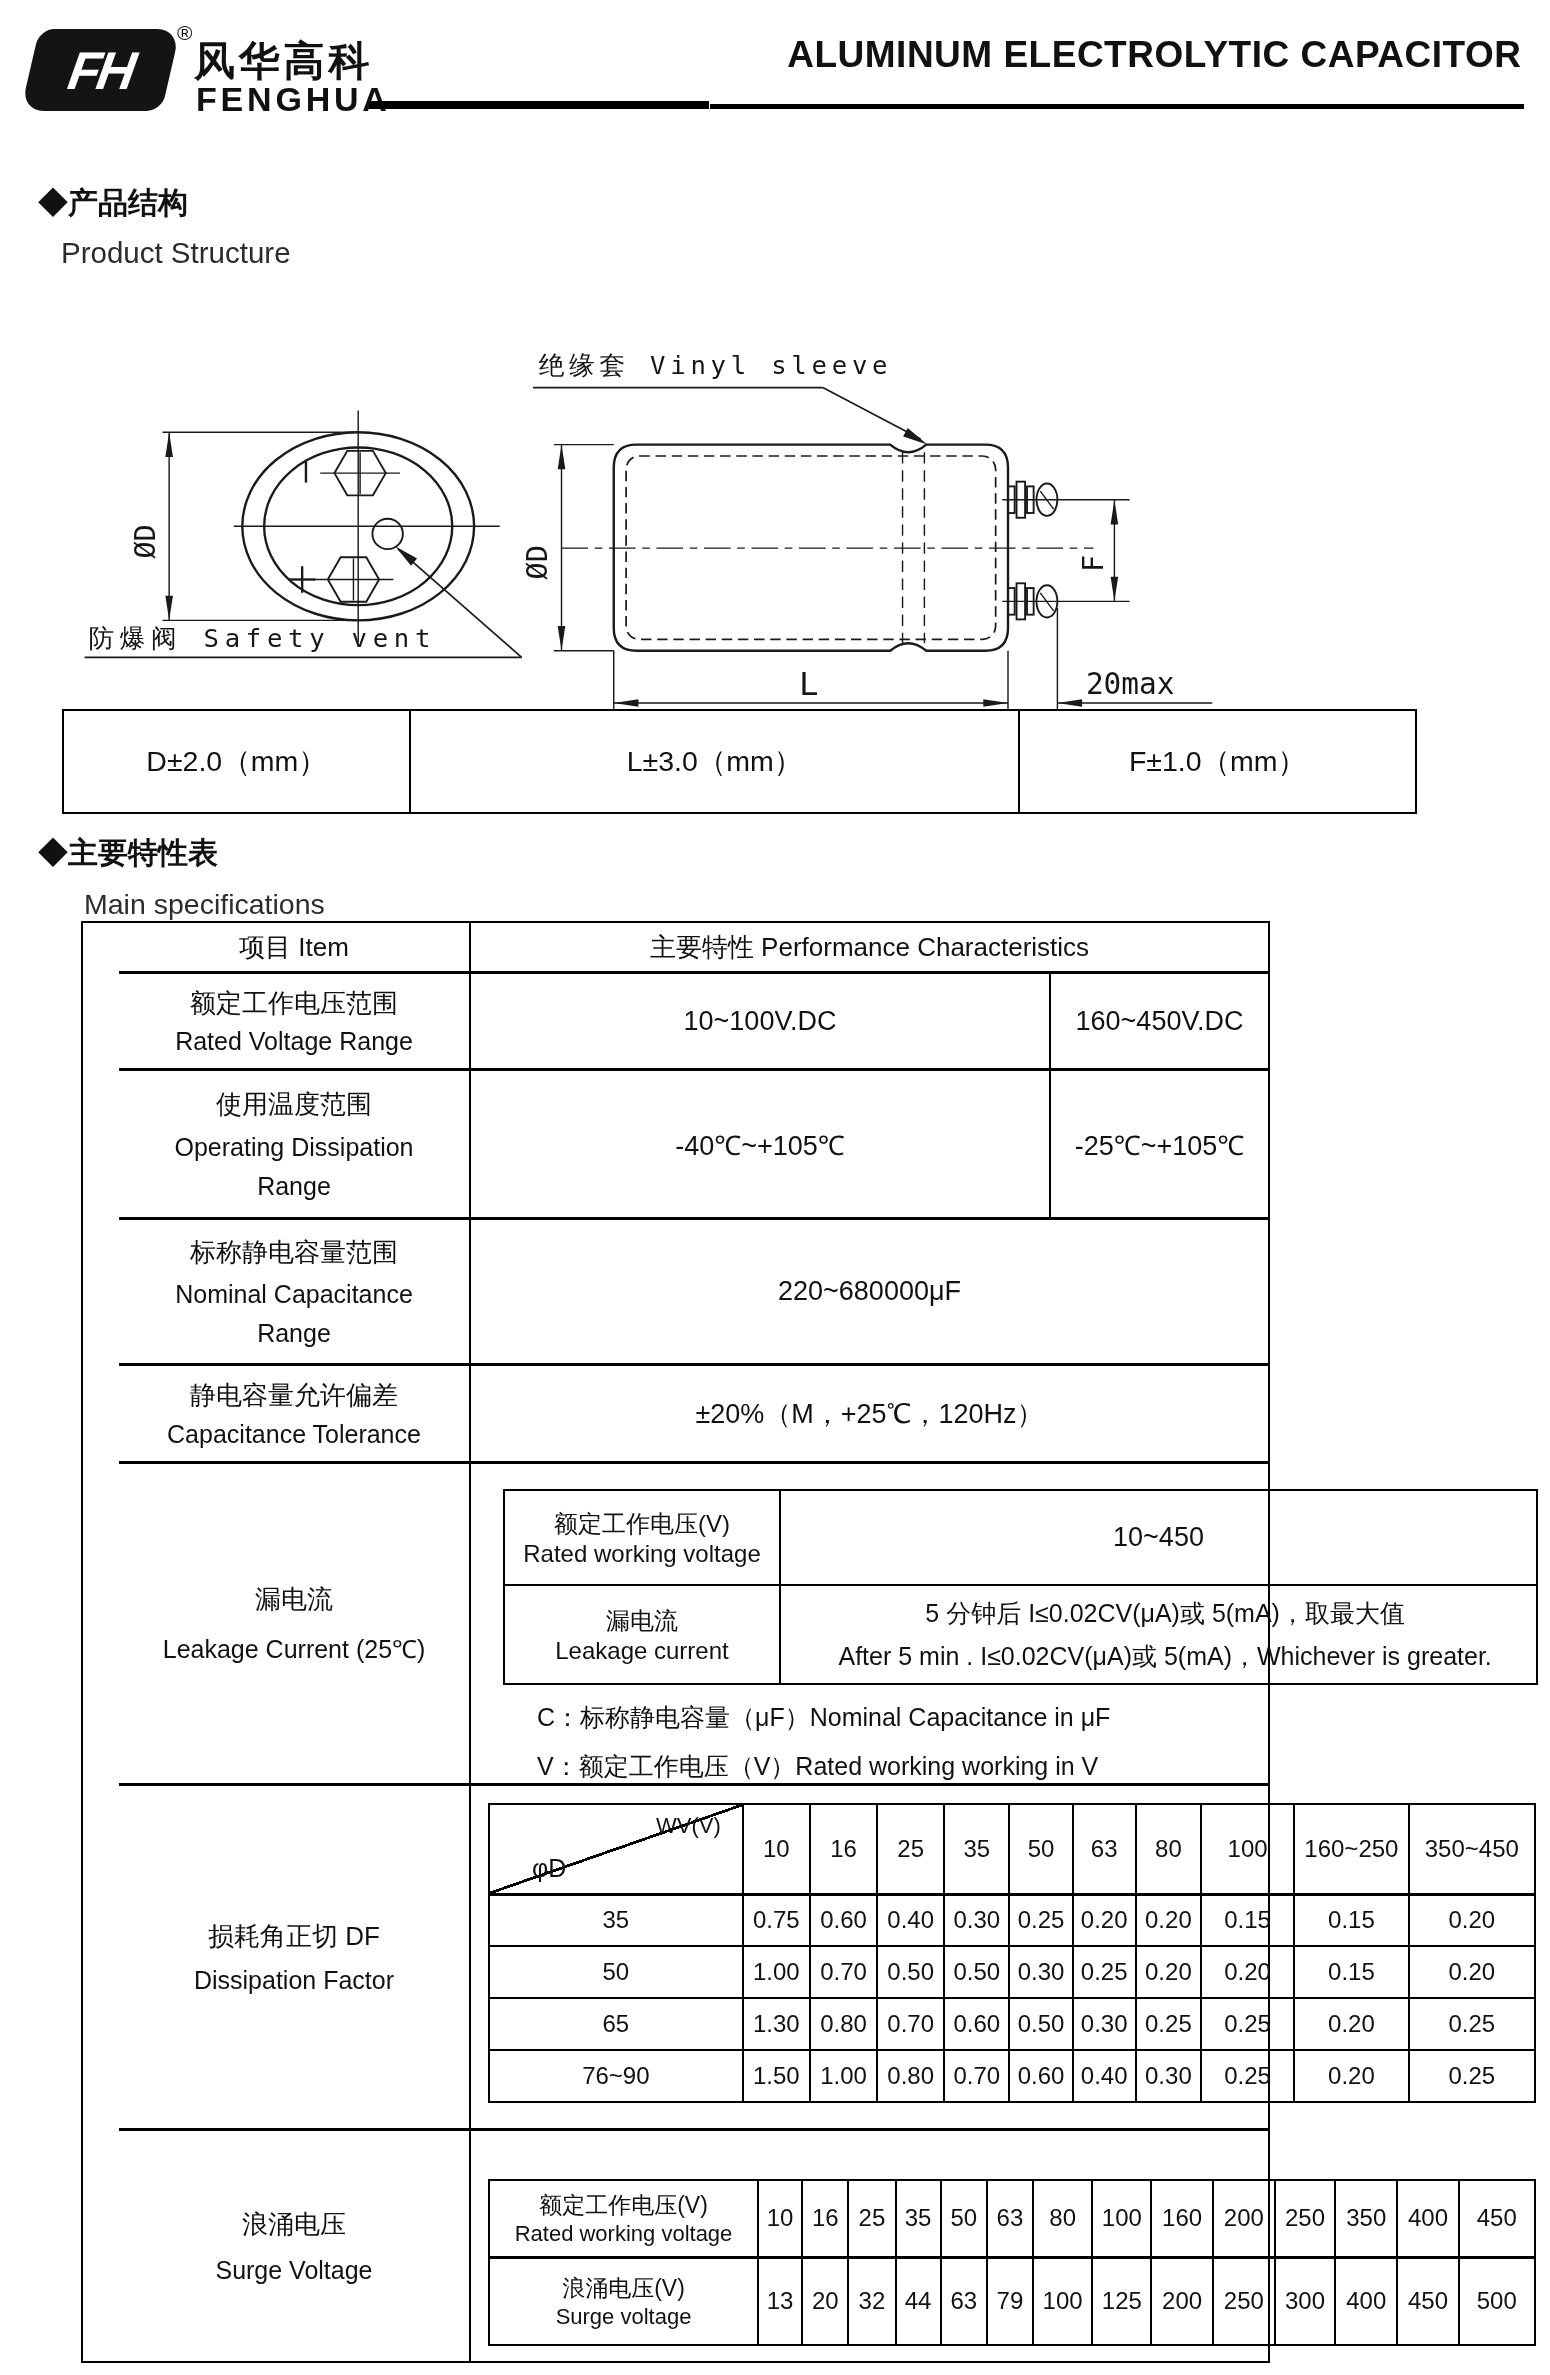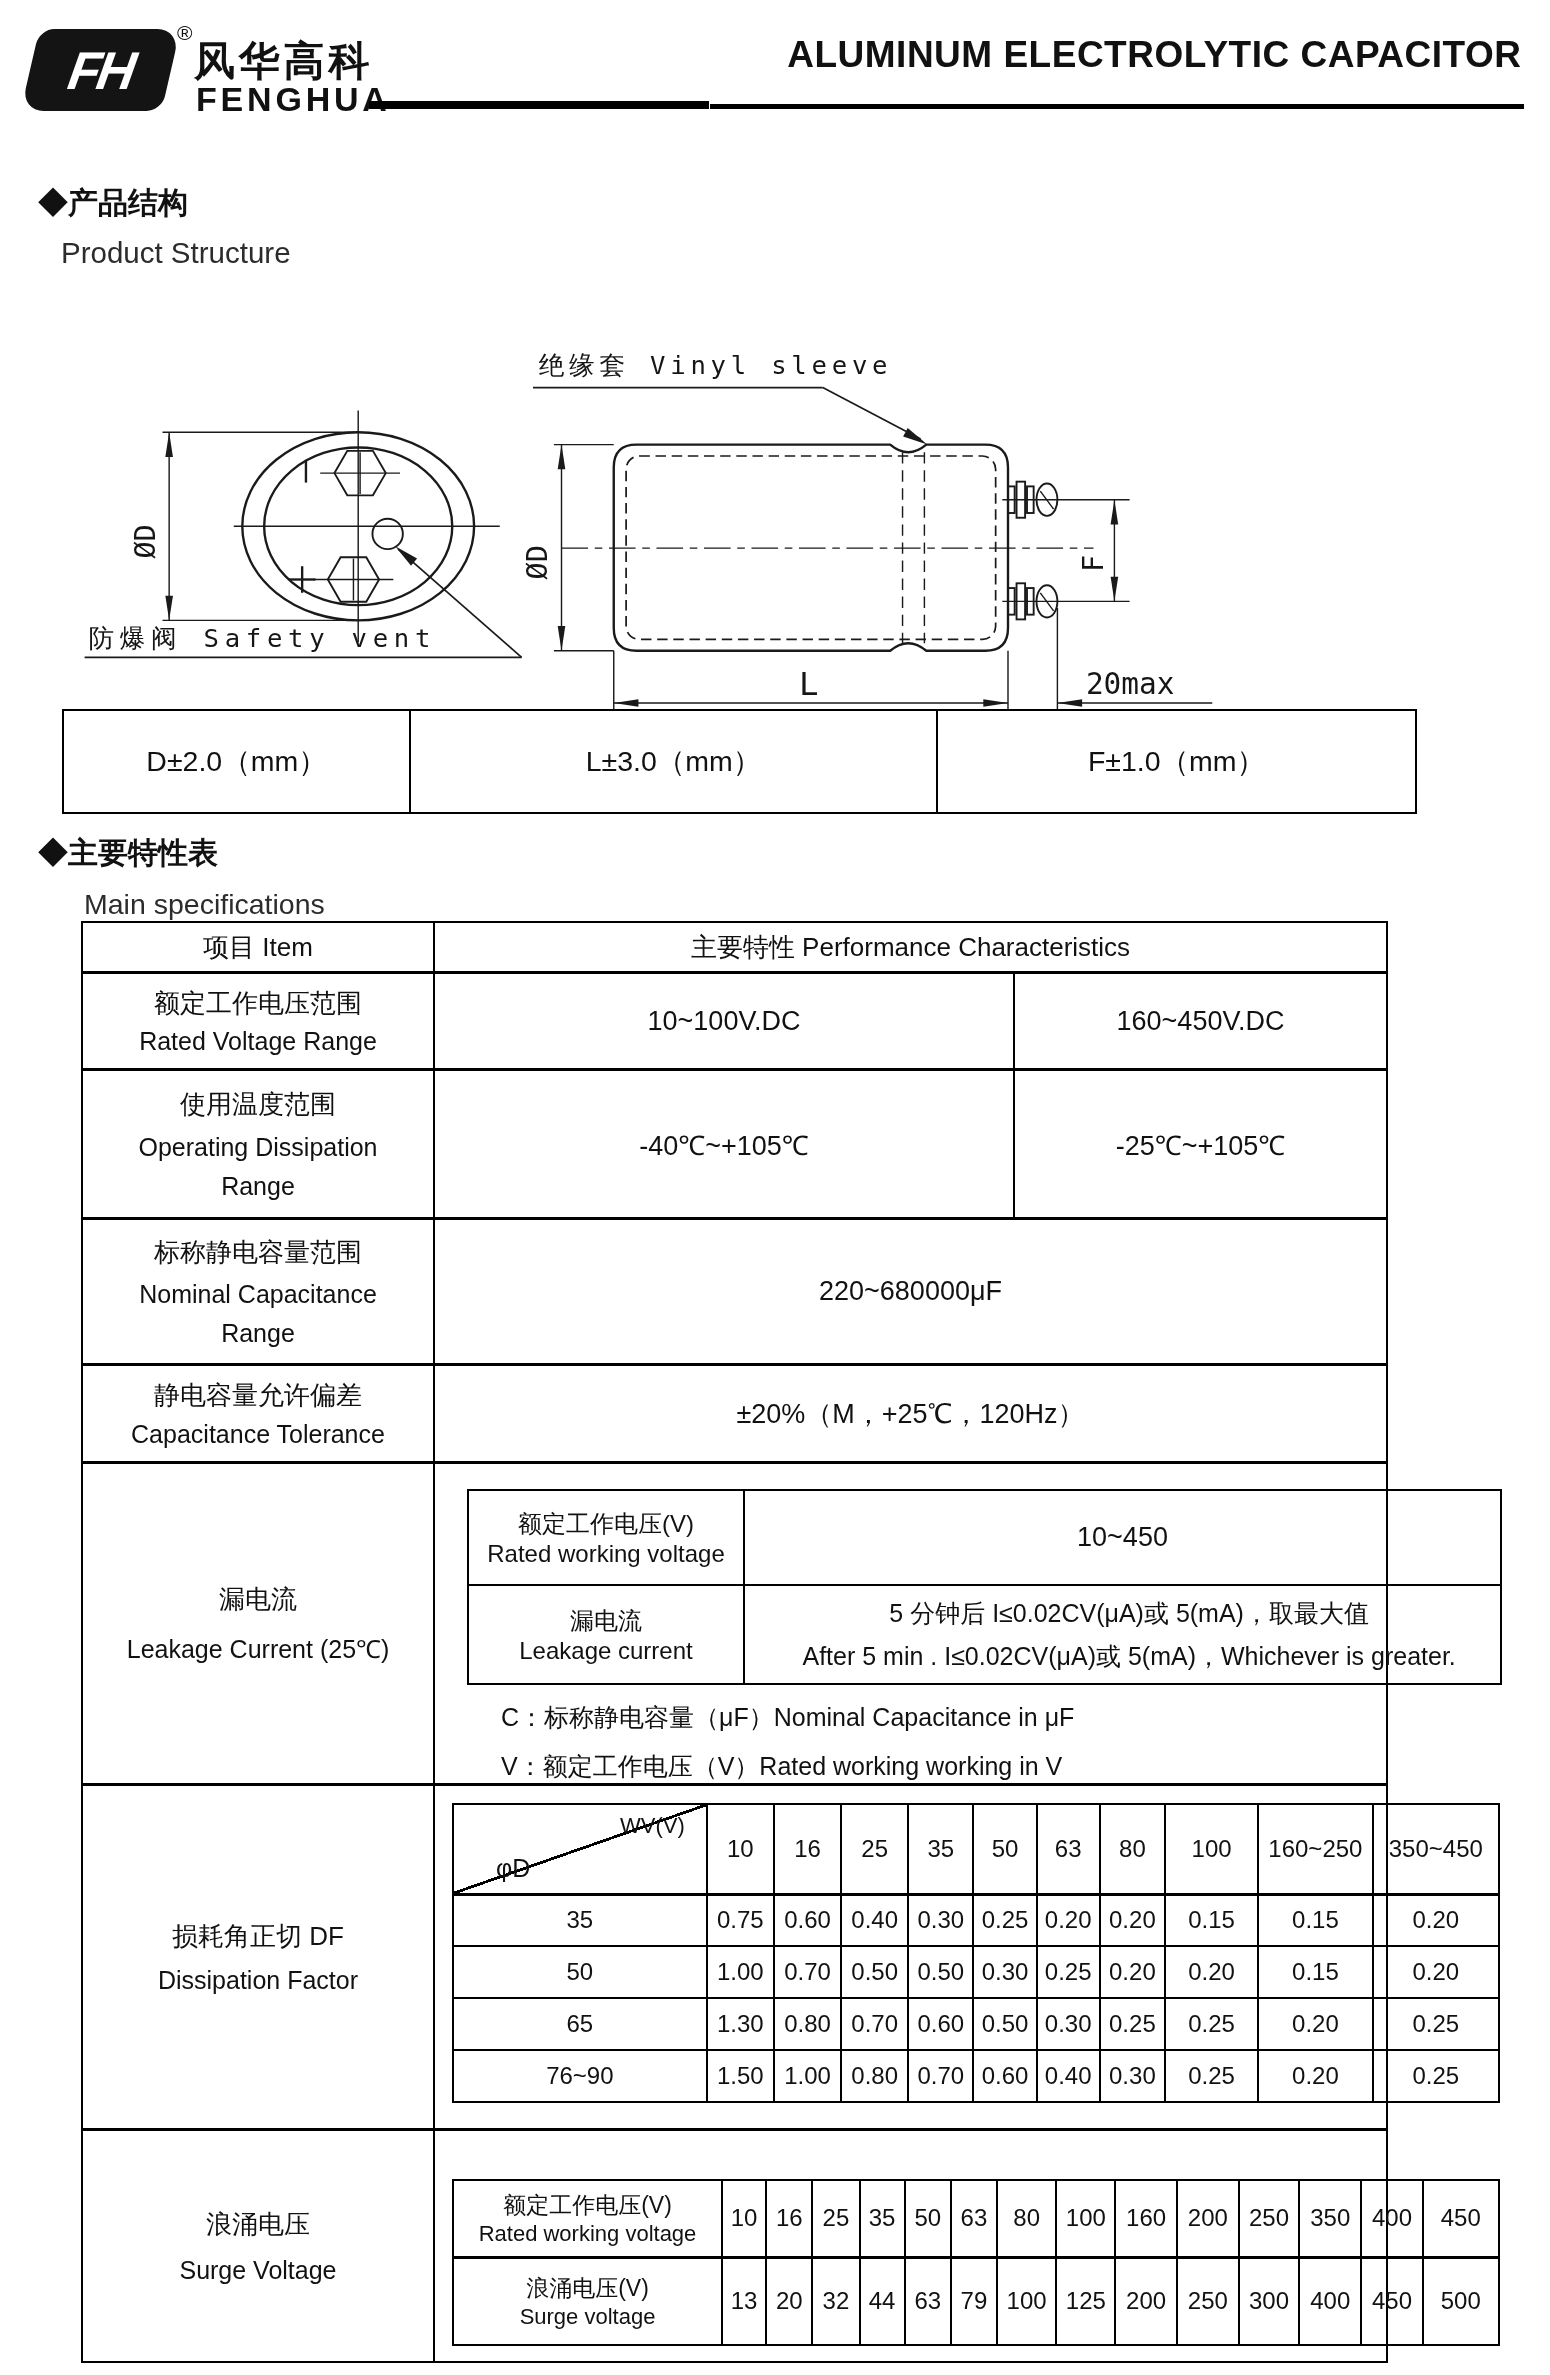--- a/index.html
+++ b/index.html
@@ -29,21 +29,21 @@
     { stroke:#1a1a1a; fill:none; }
   .drawing polygon.ah { fill:#1a1a1a; stroke:none; }
   .cad { font-family:"DejaVu Sans Mono", monospace; fill:#161616; stroke:none; }
 
   
   .tol-table { position:absolute; left:62px; top:709px; width:1355px; height:105px; display:flex; border:2.9px solid #000; }
   .tol-cell { border-right:2.4px solid #000; display:flex; align-items:center; justify-content:center; font-size:28.5px; }
   .tol-cell:last-child { border-right:none; }
 
   
-  .spec { position:absolute; left:81px; top:921px; width:1307px; border:2.9px solid #000; }
+  .spec { position:absolute; left:81px; top:921px; width:1189px; border:2.9px solid #000;padding-left:36px; }
   .srow { display:flex; border-top:3.8px solid #000; }
   .srow.first { border-top:none; }
   .lbl { width:352px; flex:0 0 352px; border-right:2.4px solid #000; display:flex; flex-direction:column;
          align-items:center; justify-content:space-evenly; text-align:center; padding:5.7px 3.8px; }
   .lbl .cn { font-size:26px; } .lbl .en { font-size:25px; }
   .content { flex:1; min-width:0; }
   .split { display:flex; height:100%; }
   .v1 { width:580px; flex:0 0 580px; border-right:2.4px solid #000; display:flex; align-items:center; justify-content:center; font-size:27px; }
   .v2 { flex:1; display:flex; align-items:center; justify-content:center; font-size:27px; }
   .single { height:100%; display:flex; align-items:center; justify-content:center; font-size:27px; }
@@ -198,21 +198,21 @@
     <g stroke-width="1.5">
       <line x1="1042" y1="300" x2="1042" y2="408"></line>
       <line x1="1042" y1="400" x2="1205" y2="400"></line>
       <polygon class="ah" points="1042,400 1068,396 1068,404"></polygon>
       <text class="cad" x="1072" y="391" font-size="31">20max</text>
     </g>
   </svg>
 
   <div class="tol-table">
     <div class="tol-cell" style="width:347px;">D±2.0（mm）</div>
-    <div class="tol-cell" style="width:527px;">L±3.0（mm）</div>
+    <div class="tol-cell" style="width:609px;">L±3.0（mm）</div>
     <div class="tol-cell" style="flex:1;">F±1.0（mm）</div>
   </div>
 
   <div class="sec2-cn">◆主要特性表</div>
   <div class="sec2-en">Main specifications</div>
 
   <div class="spec">
 
     <div class="srow first" style="min-height:48px;">
       <div class="lbl">

